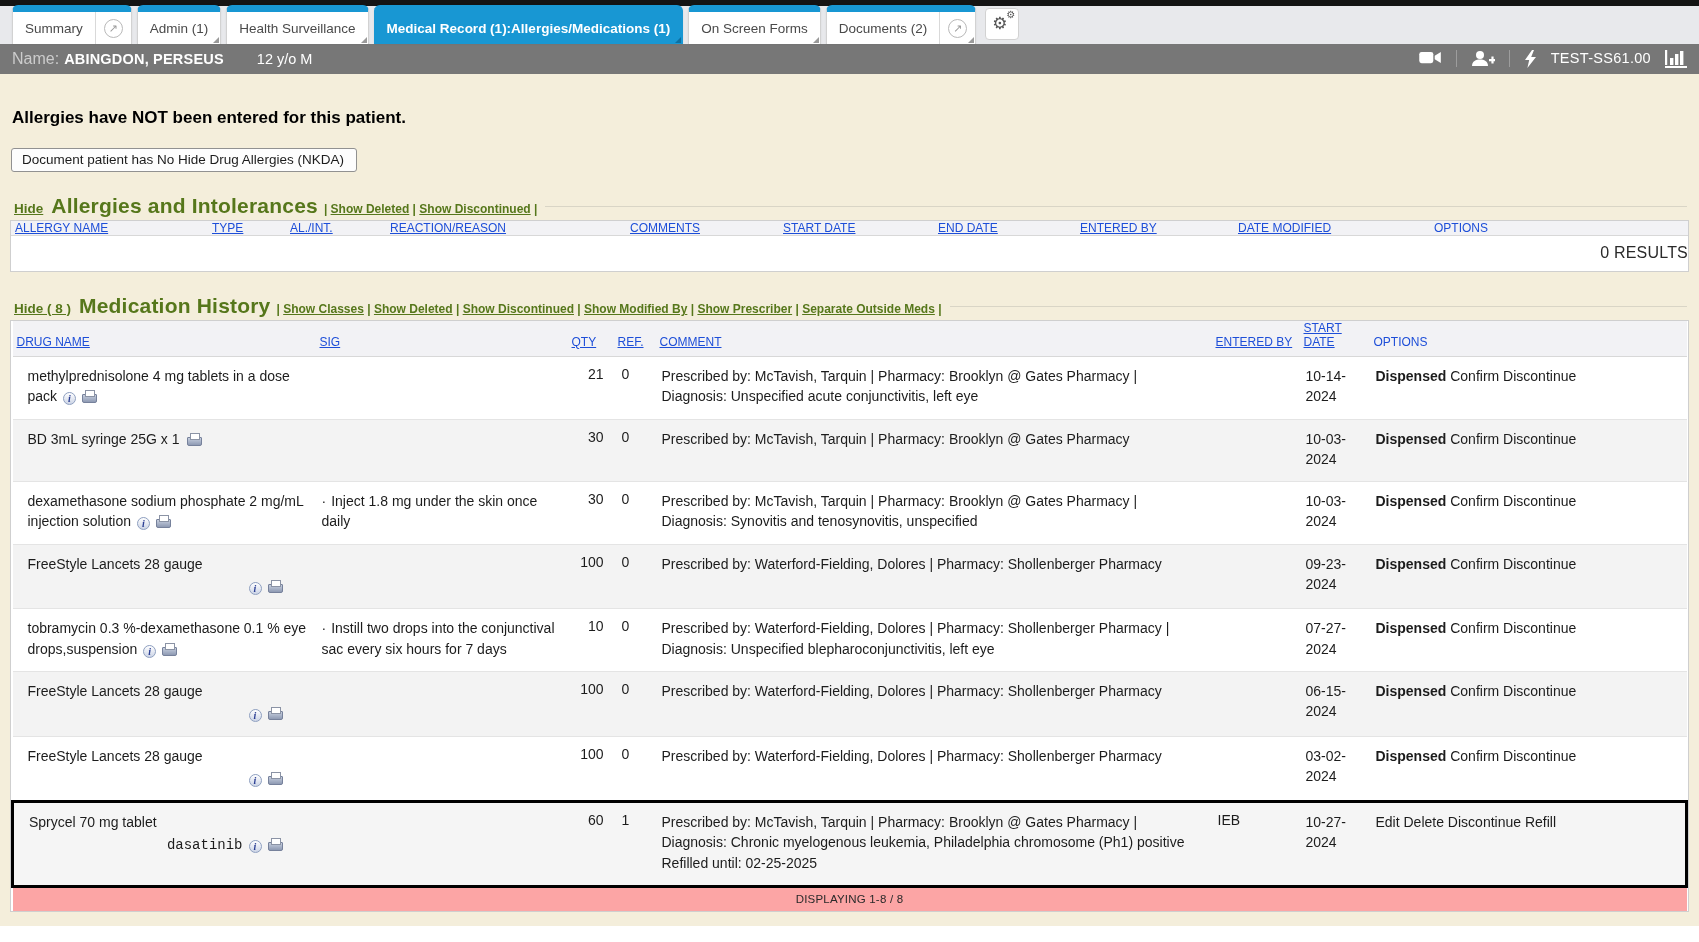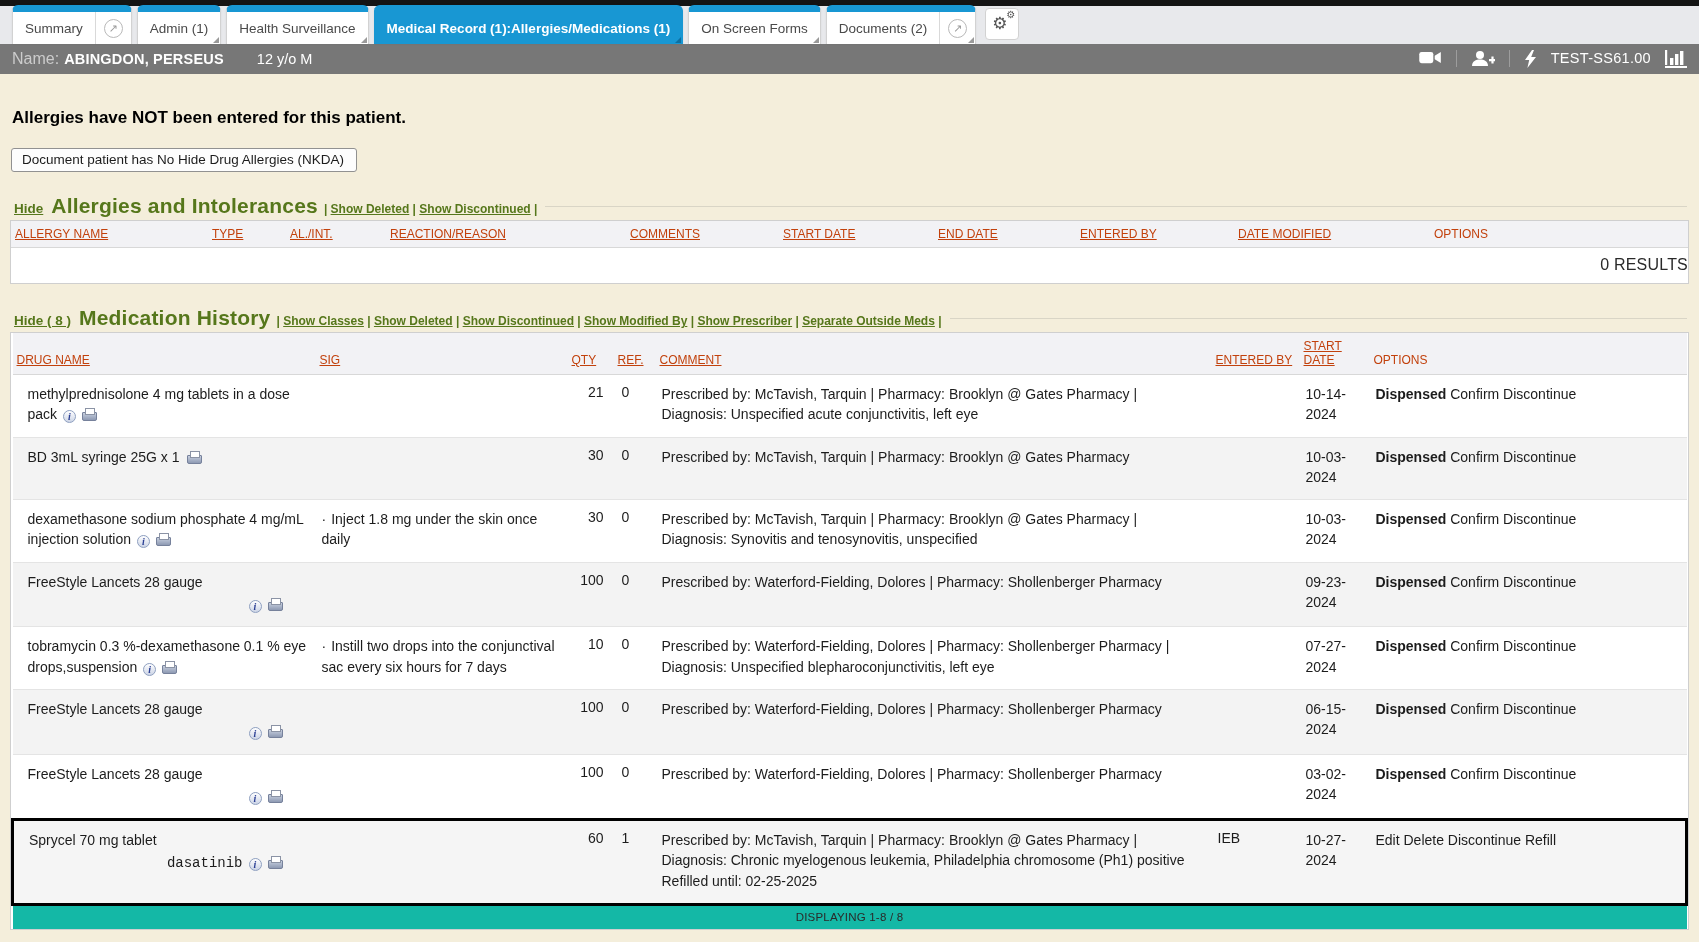--- a/index.html
+++ b/index.html
@@ -45,22 +45,22 @@
 
   .sec-head { display:flex; align-items:baseline; margin:22px 2px 2px 4px; white-space:nowrap;justify-content:center; }
   .hide-link { color:#56771b; font-size:13.5px; font-weight:bold; text-decoration:underline; cursor:pointer; margin-right:8px; }
   .sec-title { color:#56771b; font-size:21px; font-weight:bold; letter-spacing:.2px; }
   .sec-links { color:#56771b; font-size:12px; font-weight:bold; margin-left:6px; }
   .sec-links a { color:#56771b; text-decoration:underline; cursor:pointer; }
   .head-rule { flex:1; height:1px; background:#d9d5c6; margin-left:8px; transform:translateY(-6px); }
 
   .tbl-box { border:1px solid #cfcfcf; background:#ffffff; margin:2px 0 0 0; }
   table { width:100%; border-collapse:collapse; table-layout:fixed; }
-  th { background:#f2f2f5; font-size:12px; font-weight:normal; color:#c2410c; text-align:left;
-       padding:6px 4px; border-bottom:1px solid #d8d8d8; }
+  th { background:#f2f2f5; font-size:12px; font-weight:normal; color:#1d4ed8; text-align:left;
+       padding:0 4px; border-bottom:1px solid #d8d8d8; }
   th .hdr { cursor:pointer; }
   th .hdr.u { text-decoration:underline; }
   td { font-size:14px; vertical-align:top; padding:8px 6px; }
 
   
   .allergy-results td { text-align:right; font-size:16px; color:#2a2a2a; padding:8px 0 9px 0; letter-spacing:.2px; }
 
   
   #med-table th { vertical-align:bottom; padding-bottom:7px; }
   .med-row td { border-top:1px solid #e4e4e4; padding-top:9px; padding-bottom:12px; }
@@ -81,21 +81,21 @@
   .ic-print::before { content:""; position:absolute; left:1px; top:4px; width:13px; height:7px;
                       background:linear-gradient(#c6cede,#8e9ab3); border:1px solid #76819b; border-radius:1px 1px 2px 2px; }
   .c-sig { line-height:1.45; }
   .c-sig .bullet { margin-right:5px; }
   .c-qty { text-align:right; padding-right:10px !important; }
   .c-ref { text-align:left; padding-left:8px !important; }
   .c-comment { line-height:1.45; }
   .c-start { line-height:1.45; }
   .c-options { line-height:1.45; }
   .c-options b { font-weight:bold; }
-  tfoot td { background:#14b8a6; border-top:1px solid #c9c9c9; text-align:center; font-size:11.5px;
+  tfoot td { background:#fca5a5; border-top:1px solid #c9c9c9; text-align:center; font-size:11.5px;
              color:#2a2a2a; padding:5px 0 6px 0; letter-spacing:.2px; }
 </style>
 </head>
 <body>
 
 <div class="top-strip"></div>
 
 <div class="tabbar" id="tabbar">
     <div class="tab">
       <span class="tab-label">Summary</span>
@@ -265,21 +265,21 @@
             <td class="c-qty">30</td>
             <td class="c-ref">0</td>
             <td class="c-comment">
               <div>Prescribed by: McTavish, Tarquin | Pharmacy: Brooklyn @ Gates Pharmacy</div>
             </td>
             <td class="c-entered"></td>
             <td class="c-start">10-03-2024</td>
             <td class="c-options"><b>Dispensed</b> <span>Confirm Discontinue</span></td>
           </tr>
           <tr class="med-row">
-            <td class="c-drug"><span>dexamethasone sodium phosphate 4 mg/mL injection solution </span><span><span class="ic-info"></span><span class="ic-print"></span></span></td>
+            <td class="c-drug"><span>dexamethasone sodium phosphate 2 mg/mL injection solution </span><span><span class="ic-info"></span><span class="ic-print"></span></span></td>
             <td class="c-sig"><span class="bullet">·</span><span>Inject 1.8 mg under the skin once daily</span></td>
             <td class="c-qty">30</td>
             <td class="c-ref">0</td>
             <td class="c-comment">
               <div>Prescribed by: McTavish, Tarquin | Pharmacy: Brooklyn @ Gates Pharmacy | Diagnosis: Synovitis and tenosynovitis, unspecified</div>
             </td>
             <td class="c-entered"></td>
             <td class="c-start">10-03-2024</td>
             <td class="c-options"><b>Dispensed</b> <span>Confirm Discontinue</span></td>
           </tr>

